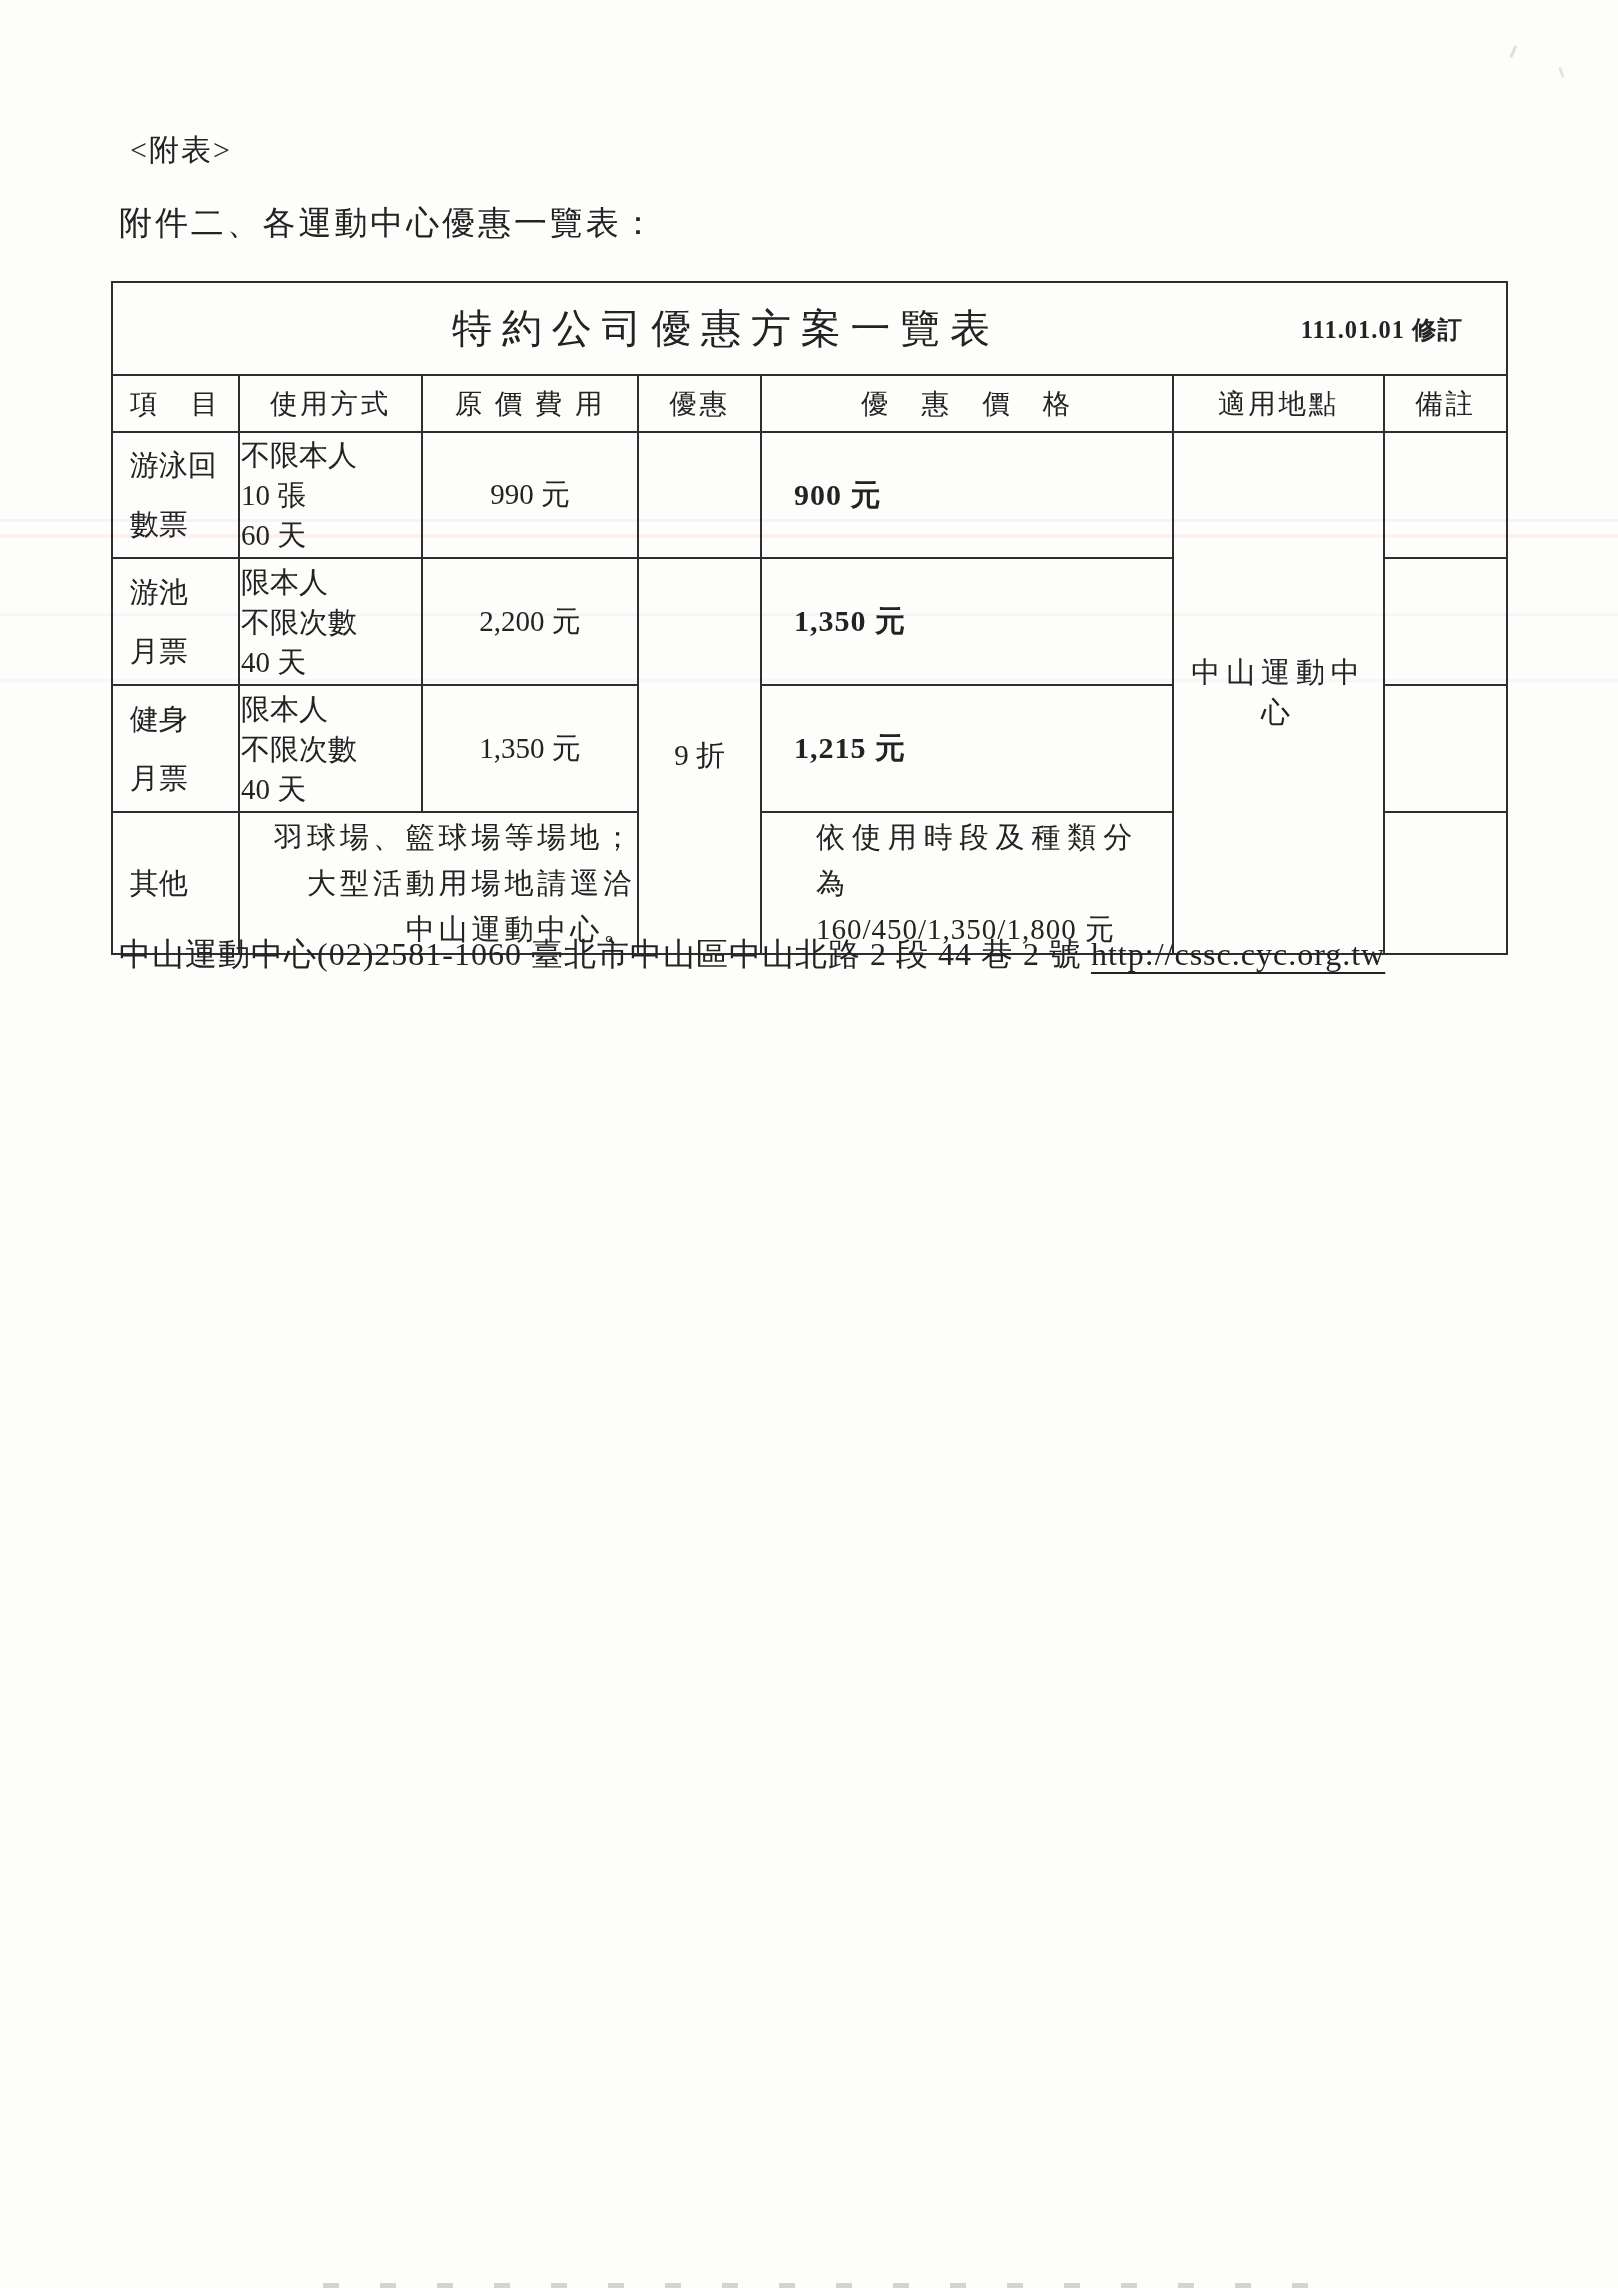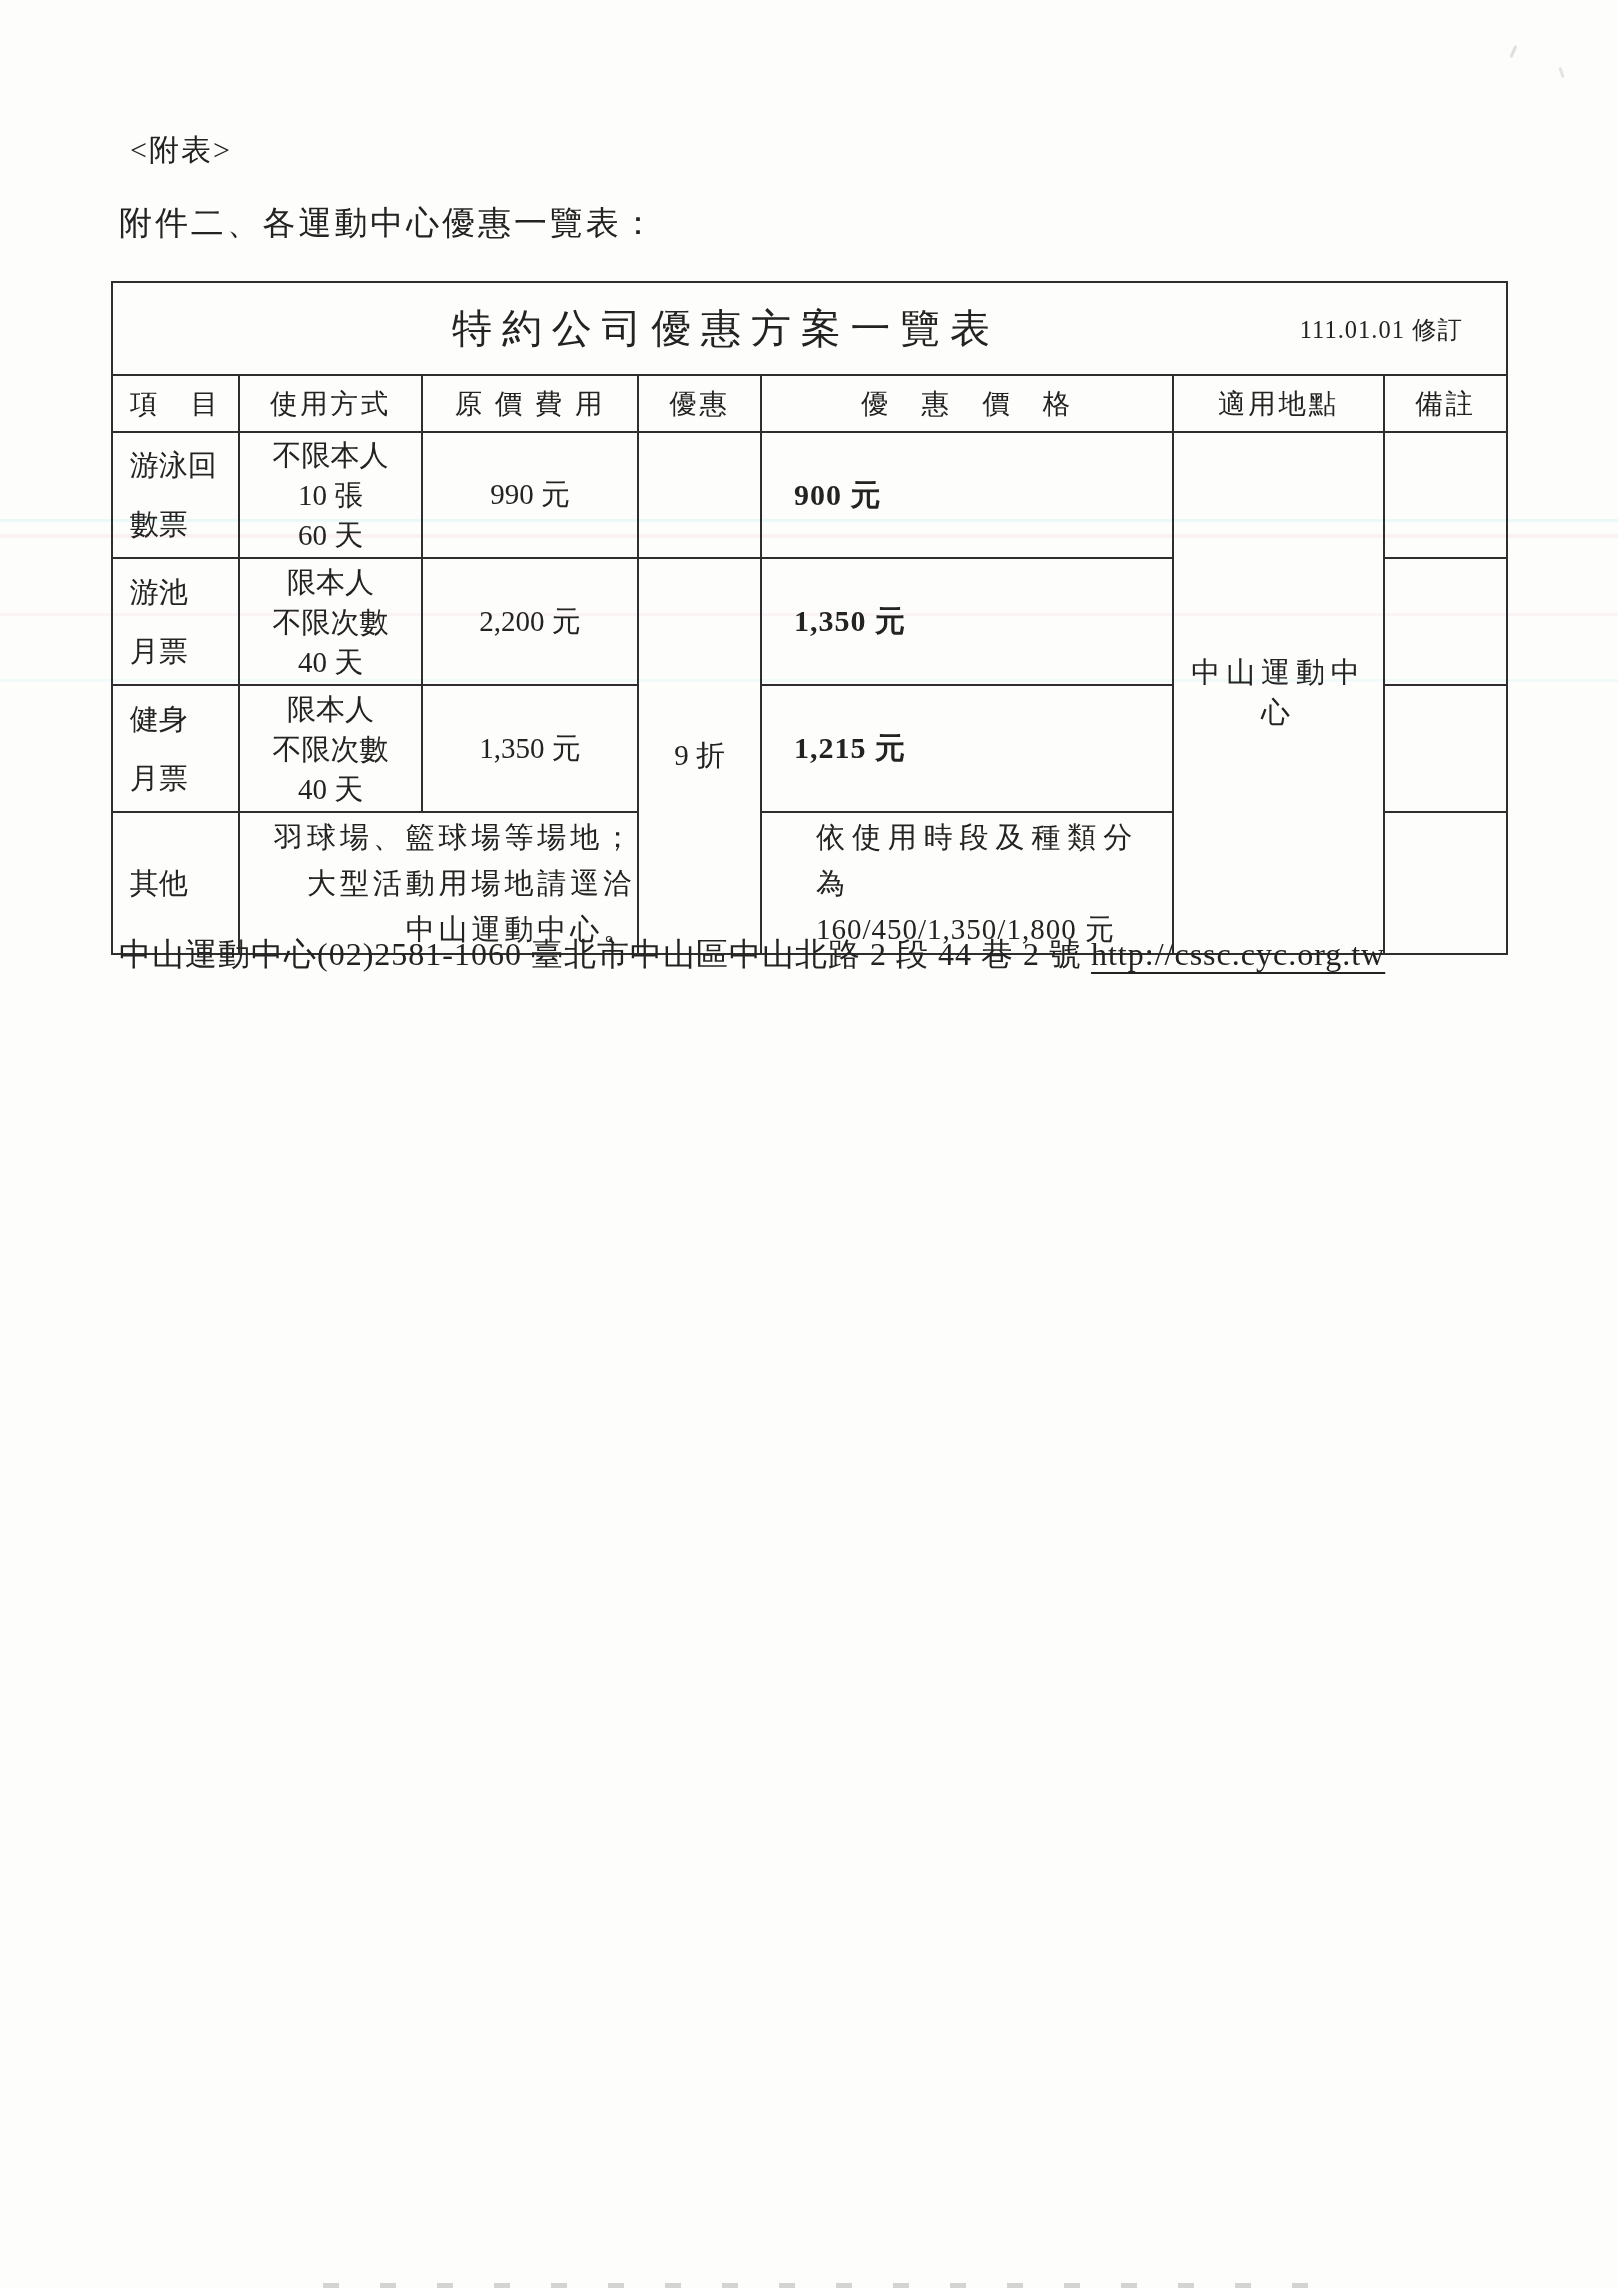--- a/index.html
+++ b/index.html
@@ -32,34 +32,34 @@
   }
   table.main td{border:2px solid #2e2e2e;vertical-align:middle;}
 
   tr.r-title td{height:89px;position:relative;padding-left:20px;}
   .tbl-title{
     display:block;text-align:center;margin-right:186px;
     font-size:40px;letter-spacing:9.8px;white-space:nowrap;
   }
   .revision{
     position:absolute;right:43px;top:50%;transform:translateY(-50%);
-    font-size:24.5px;letter-spacing:1px;white-space:nowrap;
+    font-size:24.5px;letter-spacing:1px;white-space:nowrap;font-weight:bold;
   }
 
   tr.r-head td{height:53px;text-align:center;font-size:27.4px;letter-spacing:2.9px;}
 
   tr.r1 td{height:122px;}
   tr.r2 td{height:123px;}
   tr.r3 td{height:123px;}
   tr.r4 td{height:135px;}
 
   td{font-size:29px;}
   .pre{white-space:pre-line;}
   .cell-item{text-align:left;padding-left:16.7px;line-height:59px;}
-  .cell-usage{text-align:center;line-height:40px;}
+  .cell-usage{line-height:40px;}
   .cell-origprice{text-align:center;}
   .cell-discount{text-align:center;}
   .cell-dprice{text-align:left;padding-left:32px;font-weight:bold;font-size:30px;letter-spacing:1px;}
   .cell-location{text-align:center;letter-spacing:5.9px;}
   .cell-usage-merged{text-align:right;padding-left:11px;line-height:46px;letter-spacing:3.9px;}
   .cell-dprice-other{text-align:left;padding-left:54px;font-weight:normal;}
   .dprice-l1{font-size:29px;letter-spacing:6.9px;line-height:46px;}
   .dprice-l2{font-size:29px;letter-spacing:1px;line-height:46px;}
 
   .footer{position:absolute;left:119px;top:933px;width:1397px;}

